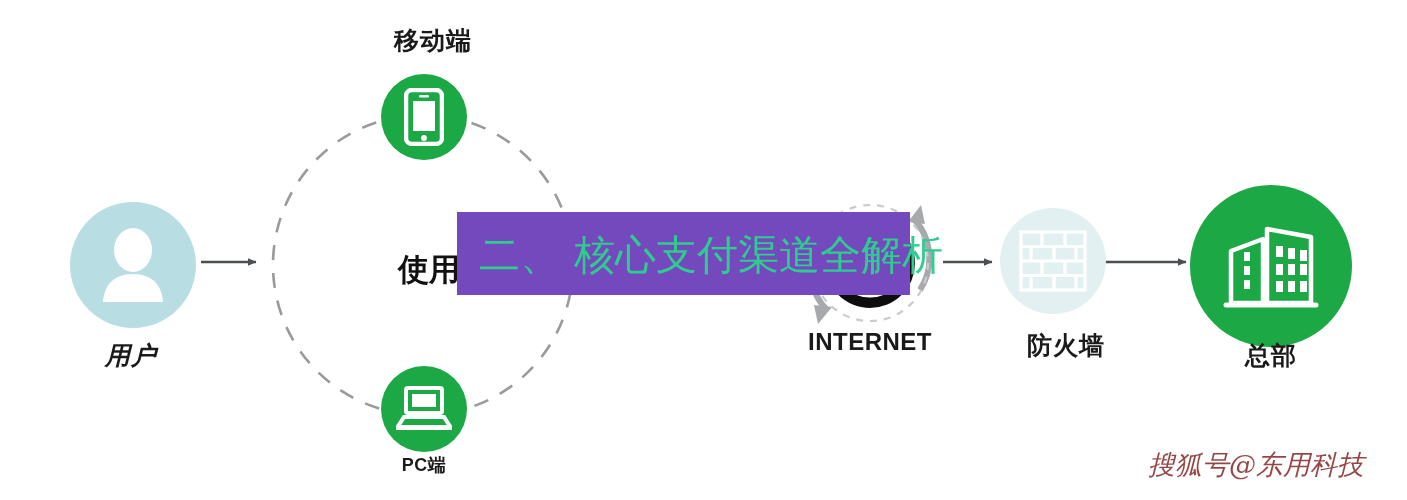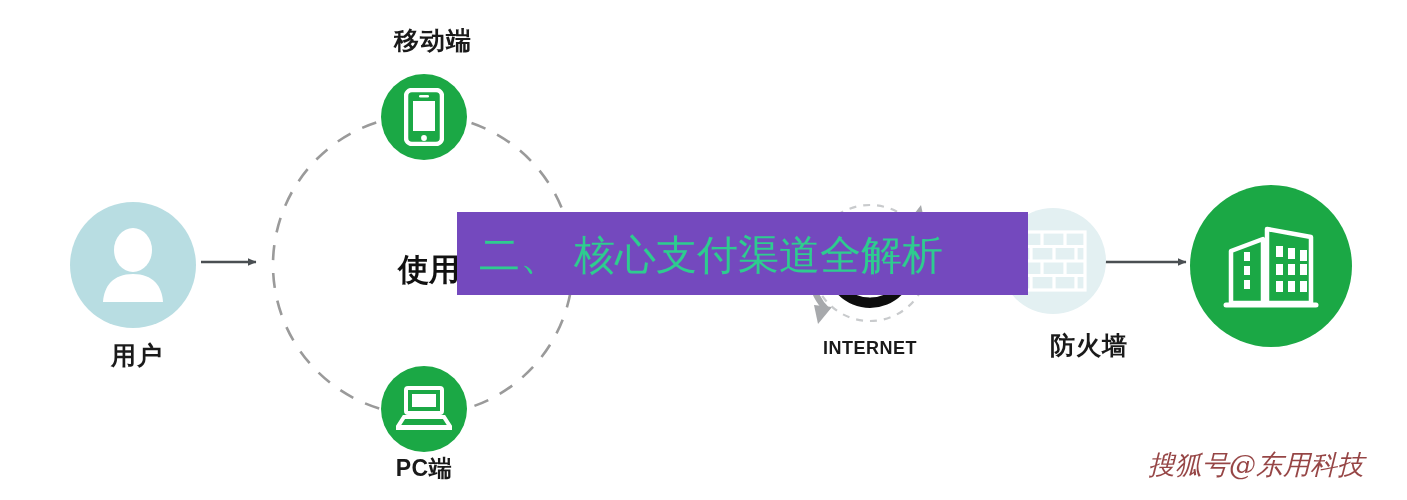--- a/index.html
+++ b/index.html
@@ -34,21 +34,21 @@
     font-weight: bold;
     color: #1a1a1a;
     white-space: nowrap;
     font-family: "DejaVu Sans", "Liberation Sans", sans-serif;
   }
   .cn-label {
     font-size: 25px;
     letter-spacing: 1px;
   }
   .lat-label {
-    font-size: 23px;
+    font-size: 18px;
     letter-spacing: 0.5px;
     font-family: "Liberation Sans", sans-serif;
   }
   .center-text {
     position: absolute;
     font-size: 31px;
     font-weight: bold;
     color: #111111;
     white-space: nowrap;
     font-family: "DejaVu Sans", "Liberation Sans", sans-serif;
@@ -118,21 +118,21 @@
   </svg>
 
   <div class="node" style="left:70px; top:202px; width:126px; height:126px;">
     <div class="circle" style="left:0; top:0; width:126px; height:126px; background:#B8DDE2;">
       <svg width="74" height="78" viewBox="0 0 74 78">
         <ellipse cx="37" cy="24" rx="19" ry="22" fill="#ffffff"></ellipse>
         <path d="M37 48 C 17 48 8 60 7 76 L 67 76 C 66 60 57 48 37 48 Z" fill="#ffffff"></path>
       </svg>
     </div>
   </div>
-  <div class="node-label cn-label" style="left:74px; top:339px; width:126px;">用户</div>
+  <div class="node-label cn-label" style="left:68px; top:339px; width:126px;font-style:italic;">用户</div>
 
   <div class="node" style="left:381px; top:74px; width:86px; height:86px;">
     <div class="circle" style="left:0; top:0; width:86px; height:86px; background:#1BA845;">
       <svg width="40" height="58" viewBox="0 0 40 58">
         <rect x="2" y="2" width="36" height="54" rx="6" ry="6" fill="none" stroke="#ffffff" stroke-width="4.5"></rect>
         <rect x="9" y="13" width="22" height="30" fill="#ffffff"></rect>
         <rect x="15" y="7" width="10" height="2.6" rx="1.3" fill="#ffffff"></rect>
         <circle cx="20" cy="50" r="2.9" fill="#ffffff"></circle>
       </svg>
     </div>
@@ -157,21 +157,21 @@
     <div class="circle" style="left:0; top:0; width:90px; height:90px; background:#0d0d0d;">
       <svg width="72" height="72" viewBox="0 0 72 72">
         <circle cx="36" cy="36" r="33" fill="none" stroke="#ffffff" stroke-width="3"></circle>
         <ellipse cx="36" cy="36" rx="14" ry="33" fill="none" stroke="#ffffff" stroke-width="2.4"></ellipse>
         <line x1="3" y1="36" x2="69" y2="36" stroke="#ffffff" stroke-width="2.4"></line>
         <path d="M8 20 Q36 32 64 20" fill="none" stroke="#ffffff" stroke-width="2.2"></path>
         <path d="M8 52 Q36 40 64 52" fill="none" stroke="#ffffff" stroke-width="2.2"></path>
       </svg>
     </div>
   </div>
-  <div class="node-label lat-label" style="left:770px; top:338px; width:200px; font-size:18px;">INTERNET</div>
+  <div class="node-label lat-label" style="left:770px; top:328px; width:200px; font-size:24px;">INTERNET</div>
 
   <div class="node" style="left:1000px; top:208px; width:106px; height:106px;">
     <div class="circle" style="left:0; top:0; width:106px; height:106px; background:#E3F0F2;">
       <svg width="68" height="62" viewBox="0 0 68 62">
         <g fill="none" stroke="#ffffff" stroke-width="3.2">
           <rect x="2" y="2" width="64" height="58"></rect>
           <line x1="2" y1="16.5" x2="66" y2="16.5"></line>
           <line x1="2" y1="31" x2="66" y2="31"></line>
           <line x1="2" y1="45.5" x2="66" y2="45.5"></line>
           <line x1="23" y1="2" x2="23" y2="16.5"></line>
@@ -181,21 +181,21 @@
           <line x1="57" y1="16.5" x2="57" y2="31"></line>
           <line x1="23" y1="31" x2="23" y2="45.5"></line>
           <line x1="46" y1="31" x2="46" y2="45.5"></line>
           <line x1="12" y1="45.5" x2="12" y2="60"></line>
           <line x1="35" y1="45.5" x2="35" y2="60"></line>
           <line x1="57" y1="45.5" x2="57" y2="60"></line>
         </g>
       </svg>
     </div>
   </div>
-  <div class="node-label cn-label" style="left:1026px; top:329px; width:126px;">防火墙</div>
+  <div class="node-label cn-label" style="left:1003px; top:329px; width:126px;">防火墙</div>
 
   <div class="node" style="left:1190px; top:185px; width:162px; height:162px;">
     <div class="circle" style="left:0; top:0; width:162px; height:162px; background:#1BA845;">
       <svg width="96" height="94" viewBox="0 0 96 94">
         <g fill="none" stroke="#ffffff" stroke-width="4.5" stroke-linejoin="round">
           <path d="M8 84 L8 32 L40 20 L40 84 Z"></path>
           <path d="M44 84 L44 10 L88 18 L88 84 Z"></path>
         </g>
         <line x1="3" y1="86" x2="93" y2="86" stroke="#ffffff" stroke-width="5" stroke-linecap="round"></line>
         <g fill="#ffffff">
@@ -208,20 +208,21 @@
           <rect x="53" y="45" width="7" height="11"></rect>
           <rect x="65" y="45" width="7" height="11"></rect>
           <rect x="77" y="45" width="7" height="11"></rect>
           <rect x="53" y="62" width="7" height="11"></rect>
           <rect x="65" y="62" width="7" height="11"></rect>
           <rect x="77" y="62" width="7" height="11"></rect>
         </g>
       </svg>
     </div>
   </div>
-
-  <div class="banner" style="left:457px; top:212px; width:571px; height:83px; background:#7449BE;">
+  <div class="node-label cn-label" style="left:1208px; top:339px; width:126px;">总部</div>
+
+  <div class="banner" style="left:457px; top:212px; width:453px; height:83px; background:#7449BE;">
     <span class="banner-text" style="color:#2ECC8F; margin-left:22px; margin-top:4px;">二、  核心支付渠道全解析</span>
   </div>
 
   <div class="watermark" style="left:1148px; top:447px;">搜狐号@东用科技</div>
 
 </div>
 
 </body></html>

